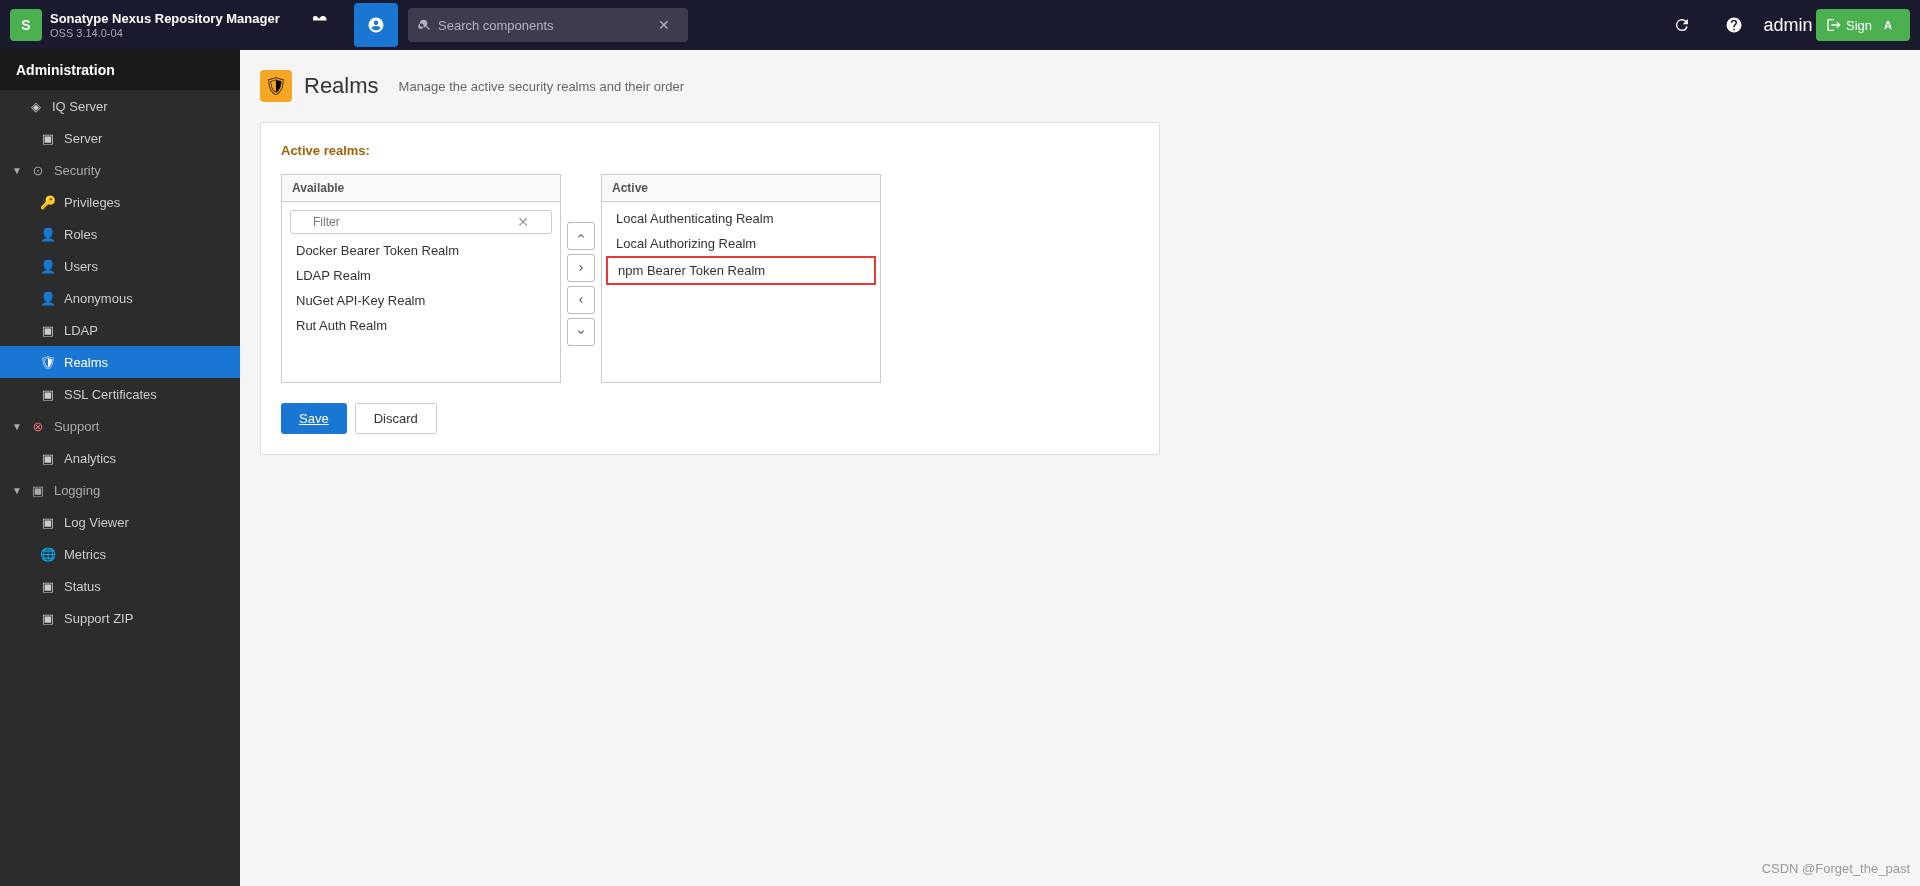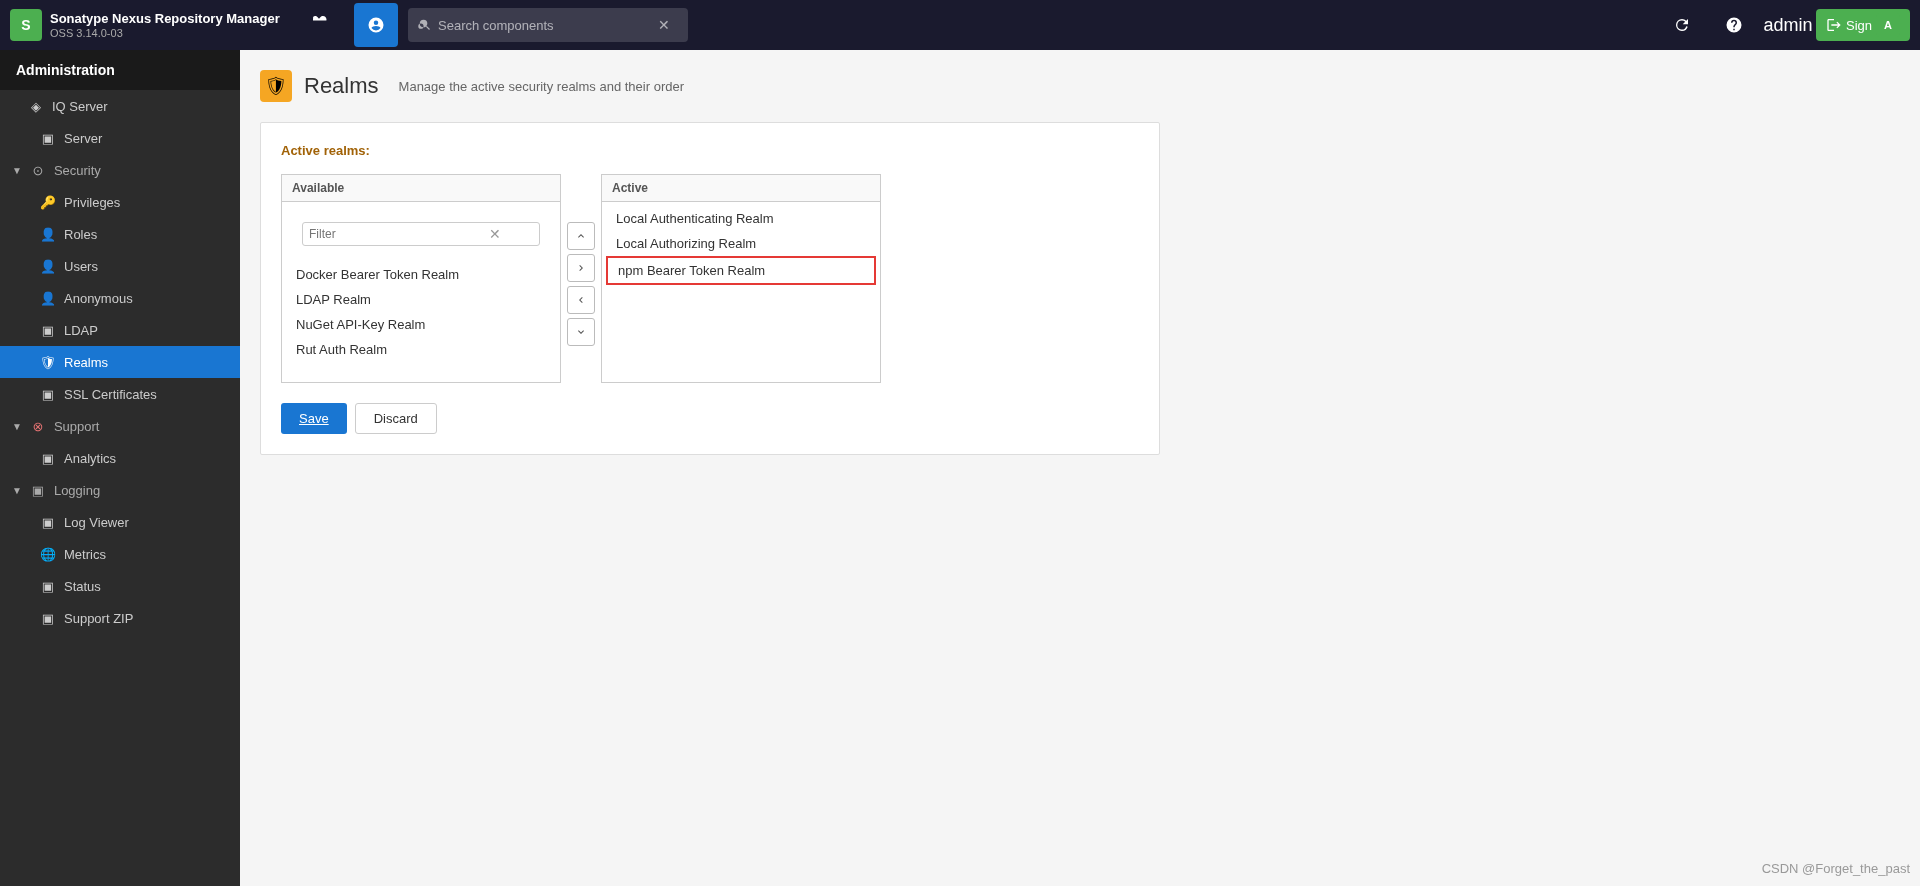--- a/index.html
+++ b/index.html
@@ -187,23 +187,24 @@
       color: #555;
       font-weight: bold;
     }
     .realm-panel-body { padding: 4px; min-height: 180px; }
 
     .filter-box {
       display: flex;
       align-items: center;
       border: 1px solid #ccc;
       border-radius: 3px;
-      padding: 3px 6px;
-      margin: 16px;
+      padding: 3px 22px;
+      margin: 4px;
       background: white;
+      justify-content: space-between;
     }
     .filter-box input {
       border: none; outline: none; font-size: 12px; width: 180px;
     }
     .filter-clear { color: #999; cursor: pointer; font-size: 14px; }
 
     .realm-item {
       padding: 5px 10px;
       font-size: 13px;
       cursor: pointer;
@@ -271,21 +272,21 @@
     }
   </style>
 </head>
 <body>
 
 <div class="navbar">
   <div class="navbar-brand">
     <div class="brand-logo">S</div>
     <div class="brand-text">
       <span class="brand-title">Sonatype Nexus Repository Manager</span>
-      <span class="brand-subtitle">OSS 3.14.0-03</span>
+      <span class="brand-subtitle">OSS 3.14.0-04</span>
     </div>
   </div>
 
   <div class="nav-icon-btn" title="Browse">
     <svg width="18" height="18" viewBox="0 0 24 24" fill="white">
         <path d="M20 6h-2.18c.07-.44.18-.88.18-1.34 0-2.57-2.1-4.66-4.67-4.66-1.42 0-2.67.63-3.56 1.62L8 3.57 6.23 1.62C5.34.63 4.09 0 2.67 0 1.1 0 0 1.1 0 2.67c0 .46.11.9.18 1.34H0v2h20V6z"></path>
       </svg>
   </div>
   <div class="nav-icon-btn active" title="Administration">
     <svg width="18" height="18" viewBox="0 0 24 24" fill="white">

